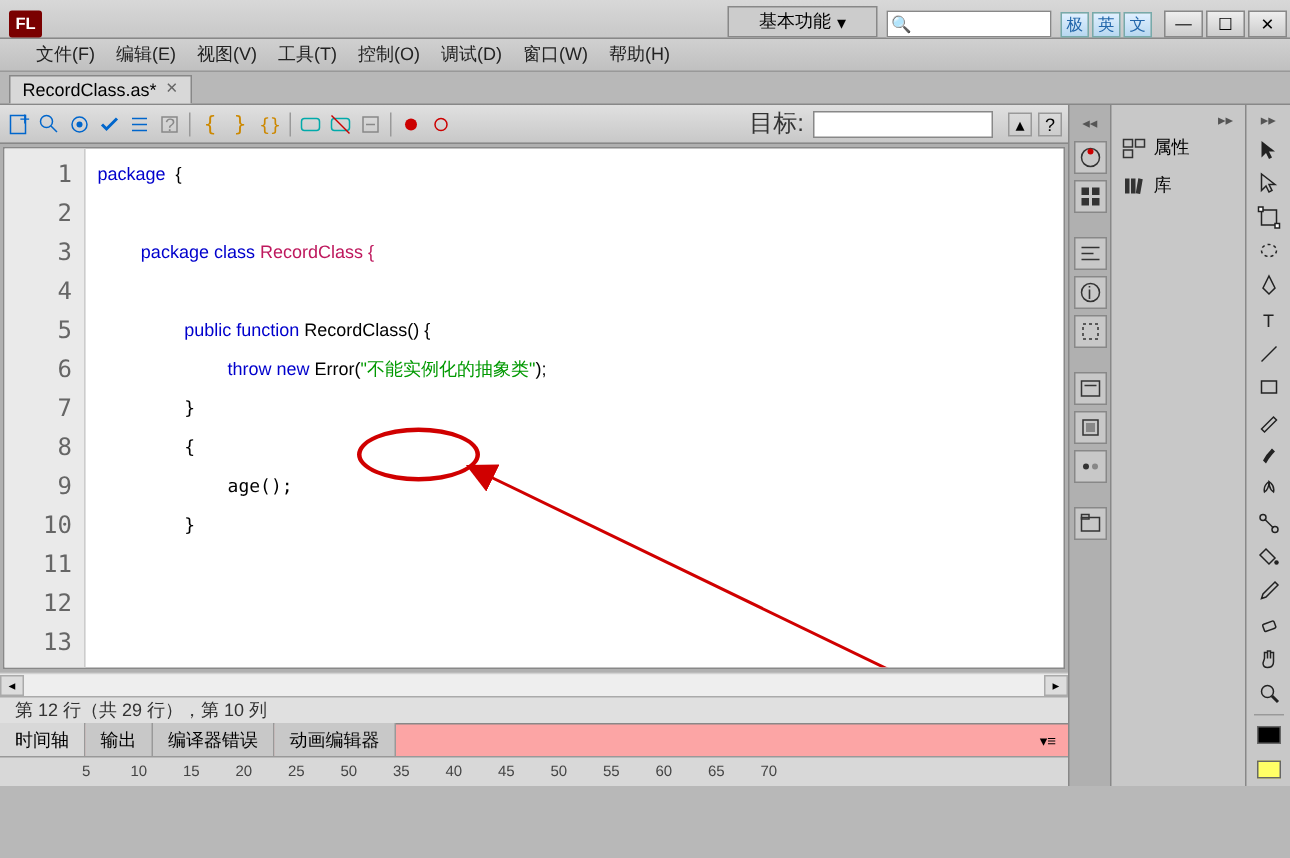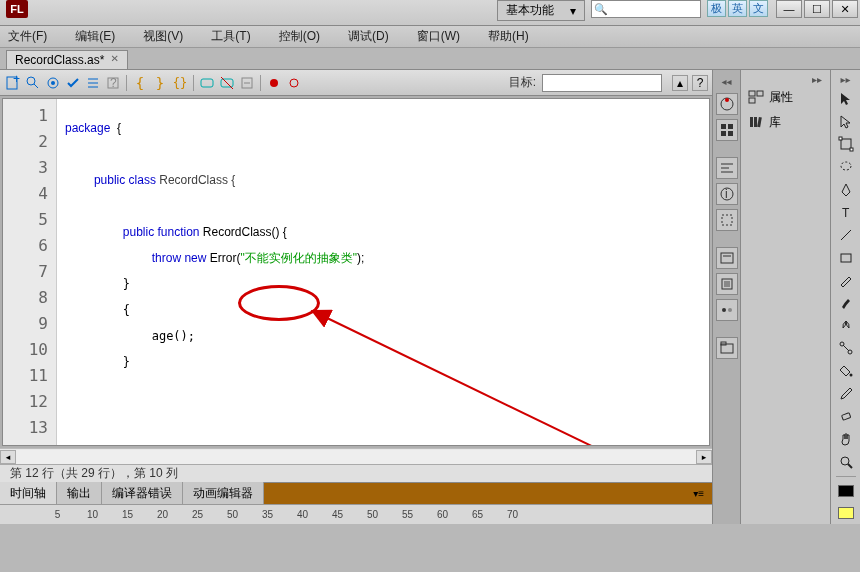--- a/index.html
+++ b/index.html
@@ -1,69 +1,69 @@
 <!DOCTYPE html>
 <html><head>
 <meta charset="utf-8">
 <style>
 *{margin:0;padding:0;box-sizing:border-box;font-family:"Microsoft YaHei",Tahoma,sans-serif;font-size:12px}
 body{background:#b8b8b8;width:860px;height:572px;overflow:hidden;position:relative}
-.titlebar{height:26px;background:linear-gradient(#d8d8d8,#c8c8c8);display:flex;align-items:flex-start;border-bottom:1px solid #888}
+.titlebar{height:26px;background:linear-gradient(#d8d8d8,#c8c8c8);display:flex;align-items:flex-end;border-bottom:1px solid #888}
 .fl-logo{width:22px;height:18px;background:#7a0000;color:#fff;font-weight:bold;font-size:11px;display:flex;align-items:center;justify-content:center;margin:0 6px;border-radius:2px}
 .titlebar-spacer{flex:1}
-.workspace-dd{background:#ccc;border:1px solid #888;padding:1px 8px;display:flex;align-items:center;gap:16px;margin-right:6px}
+.workspace-dd{background:#ccc;border:1px solid #888;padding:1px 20px;display:flex;align-items:center;gap:4px;margin-right:6px}
 .search-box{background:#fff;border:1px solid #888;width:110px;height:18px;display:flex;align-items:center;padding:0 2px;margin-right:6px}
 .search-mag{color:#888;font-size:11px}
 .lang-ind{display:flex;gap:2px;margin-right:8px}
 .lang-ind span{background:linear-gradient(#e0f0ff,#b8d8f0);border:1px solid #7aa;padding:0 3px;font-size:11px;color:#2266aa}
 .win-btns{display:flex}
 .win-btn{width:26px;height:18px;border:1px solid #888;background:linear-gradient(#eee,#ccc);display:flex;align-items:center;justify-content:center;font-size:11px;margin-right:2px}
-.menubar{height:22px;background:linear-gradient(#d0d0d0,#c0c0c0);display:flex;align-items:center;padding-left:8px;gap:28px;border-bottom:1px solid #999}
+.menubar{height:22px;background:linear-gradient(#d0d0d0,#c0c0c0);display:flex;align-items:center;padding-left:24px;gap:14px;border-bottom:1px solid #999}
 .menubar span{font-size:12px;color:#222}
 .tabbar{height:22px;background:#b8b8b8;display:flex;align-items:flex-end;padding-left:6px;border-bottom:1px solid #888}
 .tab{background:#d8d8d8;border:1px solid #888;border-bottom:none;padding:2px 8px;display:flex;gap:6px;font-size:11px}
 .tab-x{color:#666;font-size:10px}
 .main-row{display:flex;height:454px}
 .editor-col{width:712px;display:flex;flex-direction:column;background:#b0b0b0}
 .ed-toolbar{height:26px;background:linear-gradient(#e0e0e0,#c8c8c8);border-bottom:1px solid #888;display:flex;align-items:center;padding:0 4px;gap:2px}
 .tb-ico{width:18px;height:18px;display:flex;align-items:center;justify-content:center;position:relative}
 .tb-sep{width:1px;height:16px;background:#999;margin:0 2px}
-.tgt-lbl{margin-left:auto;font-size:12px;color:#333;margin-right:4px}
+.tgt-lbl{margin-left:auto;font-size:16px;color:#333;margin-right:4px}
 .tgt-dd{width:120px;height:18px;background:#fff;border:1px solid #888;margin-right:6px}
 .tb-end{width:16px;height:16px;border:1px solid #999;display:flex;align-items:center;justify-content:center;margin-left:2px}
 .code-area{flex:1;display:flex;background:#fff;overflow:hidden;position:relative;border:1px solid #888;margin:2px}
 .gutter{width:54px;background:#eaeaea;border-right:1px solid #ccc;text-align:right;padding:4px 8px 0 0}
 .gutter div{font-family:Consolas,monospace;font-size:16px;color:#666;line-height:26px}
-.code{flex:1;padding:16px 0 0 8px;font-family:Consolas,monospace;font-size:18px;line-height:26px;position:relative;overflow:hidden}
+.code{flex:1;padding:4px 0 0 8px;font-family:Consolas,monospace;font-size:18px;line-height:26px;position:relative;overflow:hidden}
 .code pre{font-family:Consolas,monospace;margin:0}
 .kw{color:#0000cc}
-.cls{color:#404040}
+.cls{color:#be185d}
 .str{color:#009900}
 .typ{color:#0000cc}
 .circle-ann{position:absolute;border:3px solid #d00000;border-radius:50%;width:82px;height:36px;left:181px;top:186px;pointer-events:none}
 .arrow-svg{position:absolute;left:0;top:0;pointer-events:none}
 .hscroll{height:16px;background:#e8e8e8;border-top:1px solid #bbb;display:flex;align-items:center}
 .hs-btn{width:16px;height:14px;background:#ddd;border:1px solid #aaa;display:flex;align-items:center;justify-content:center;font-size:9px}
 .hs-track{flex:1;background:#eee;height:14px}
 .status{height:18px;background:#e0e0e0;border-top:1px solid #aaa;padding-left:10px;font-size:11px;color:#333;display:flex;align-items:center}
-.bottom-tabs{height:22px;background:#a16207;display:flex;align-items:center;border-top:1px solid #888}
+.bottom-tabs{height:22px;background:#fca5a5;display:flex;align-items:center;border-top:1px solid #888}
 .btab{padding:3px 10px;border-right:1px solid #999;font-size:12px;background:#c8c8c8}
 .btab.active{background:#d8d8d8}
 .btab-spacer{flex:1}
 .btab-menu{padding:0 8px;font-size:10px}
 .ruler{height:20px;background:#d8d8d8;border-top:1px solid #999;position:relative;padding-left:40px}
 .ruler-marks{display:flex;gap:0}
 .ruler-num{width:35px;font-size:10px;color:#444;text-align:center;position:relative;top:4px}
 .panel-gutter{width:28px;background:#b0b0b0;border-left:1px solid #888;display:flex;flex-direction:column;align-items:center;padding-top:6px;gap:2px}
 .pg-chev{font-size:10px;color:#555;margin-bottom:4px}
 .pg-ico{width:22px;height:22px;background:#c8c8c8;border:1px solid #888;display:flex;align-items:center;justify-content:center;margin-bottom:2px}
 .pg-gap{height:10px}
 .right-panel{width:90px;background:#c8c8c8;border-left:1px solid #888;padding:4px}
 .rp-chev{font-size:10px;color:#555;text-align:right;padding-right:4px}
-.rp-item{display:flex;gap:4px;padding:4px 2px}
+.rp-item{display:flex;align-items:center;gap:4px;padding:4px 2px}
 .rp-ico{width:18px;height:16px;display:flex;align-items:center;justify-content:center}
 .tool-strip{width:30px;background:#c8c8c8;border-left:1px solid #888;display:flex;flex-direction:column;align-items:center;padding-top:4px;gap:1px}
 .ts-chev{font-size:10px;color:#555;margin-bottom:2px}
 .ts-ico{width:24px;height:22px;display:flex;align-items:center;justify-content:center;border:1px solid transparent}
 .ts-sep{height:1px;width:20px;background:#999;margin:2px 0}
 .swatch-b{width:16px;height:12px;background:#000;border:1px solid #666}
 .swatch-y{width:16px;height:12px;background:#ffff66;border:1px solid #666}
 svg{display:block}
 </style>
 </head>
@@ -200,21 +200,21 @@
           <div>9</div>
         <div>10</div>
           <div>11</div>
           <div>12</div>
         <div>13</div>
           <div>14</div>
       </div>
       <div class="code">
 <pre><span class="kw">package</span><span>  {</span></pre>
 <pre> </pre>
-<pre>    <span class="kw">public class</span><span class="cls"> RecordClass {</span></pre>
+<pre>    <span class="kw">package class</span><span class="cls"> RecordClass {</span></pre>
 <pre> </pre>
 <pre>        <span class="kw">public function</span><span> RecordClass() {</span></pre>
 <pre>            <span class="kw">throw new</span><span> Error</span><span>(</span><span class="str">"不能实例化的抽象类"</span><span>);</span></pre>
 <pre>        }</pre>
 <pre>        {</pre>
 <pre>            age();</pre>
 <pre>        }</pre>
 <pre>        </pre>
         <div class="circle-ann"></div>
         <svg class="arrow-svg" width="650" height="400">

